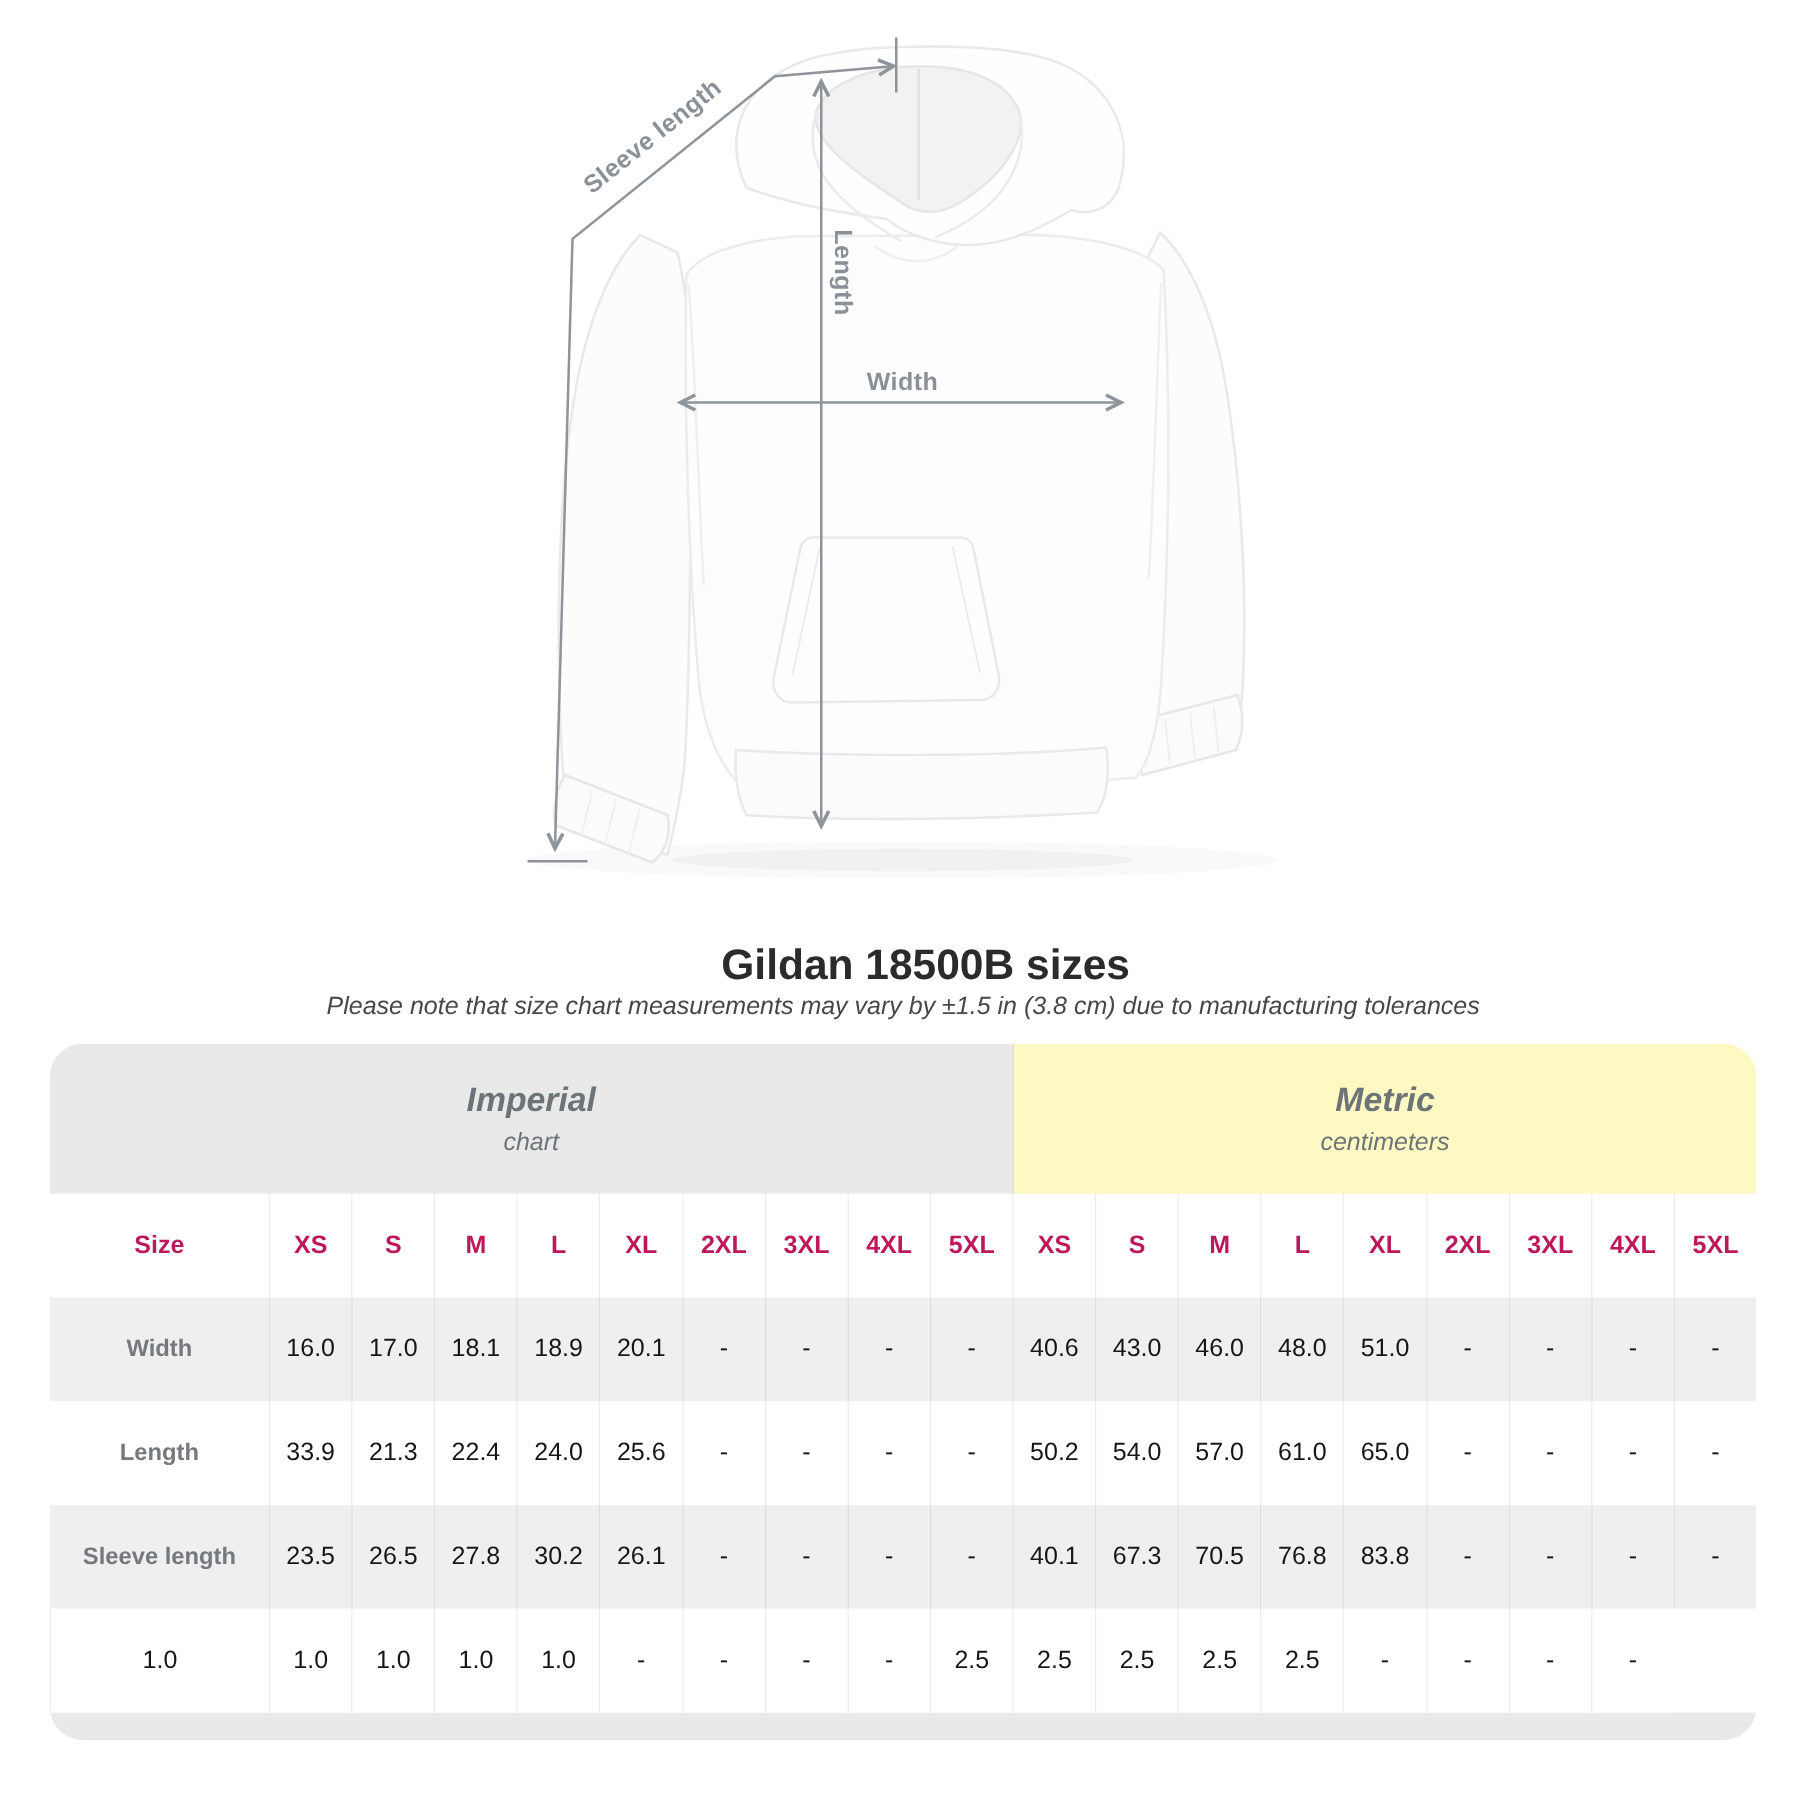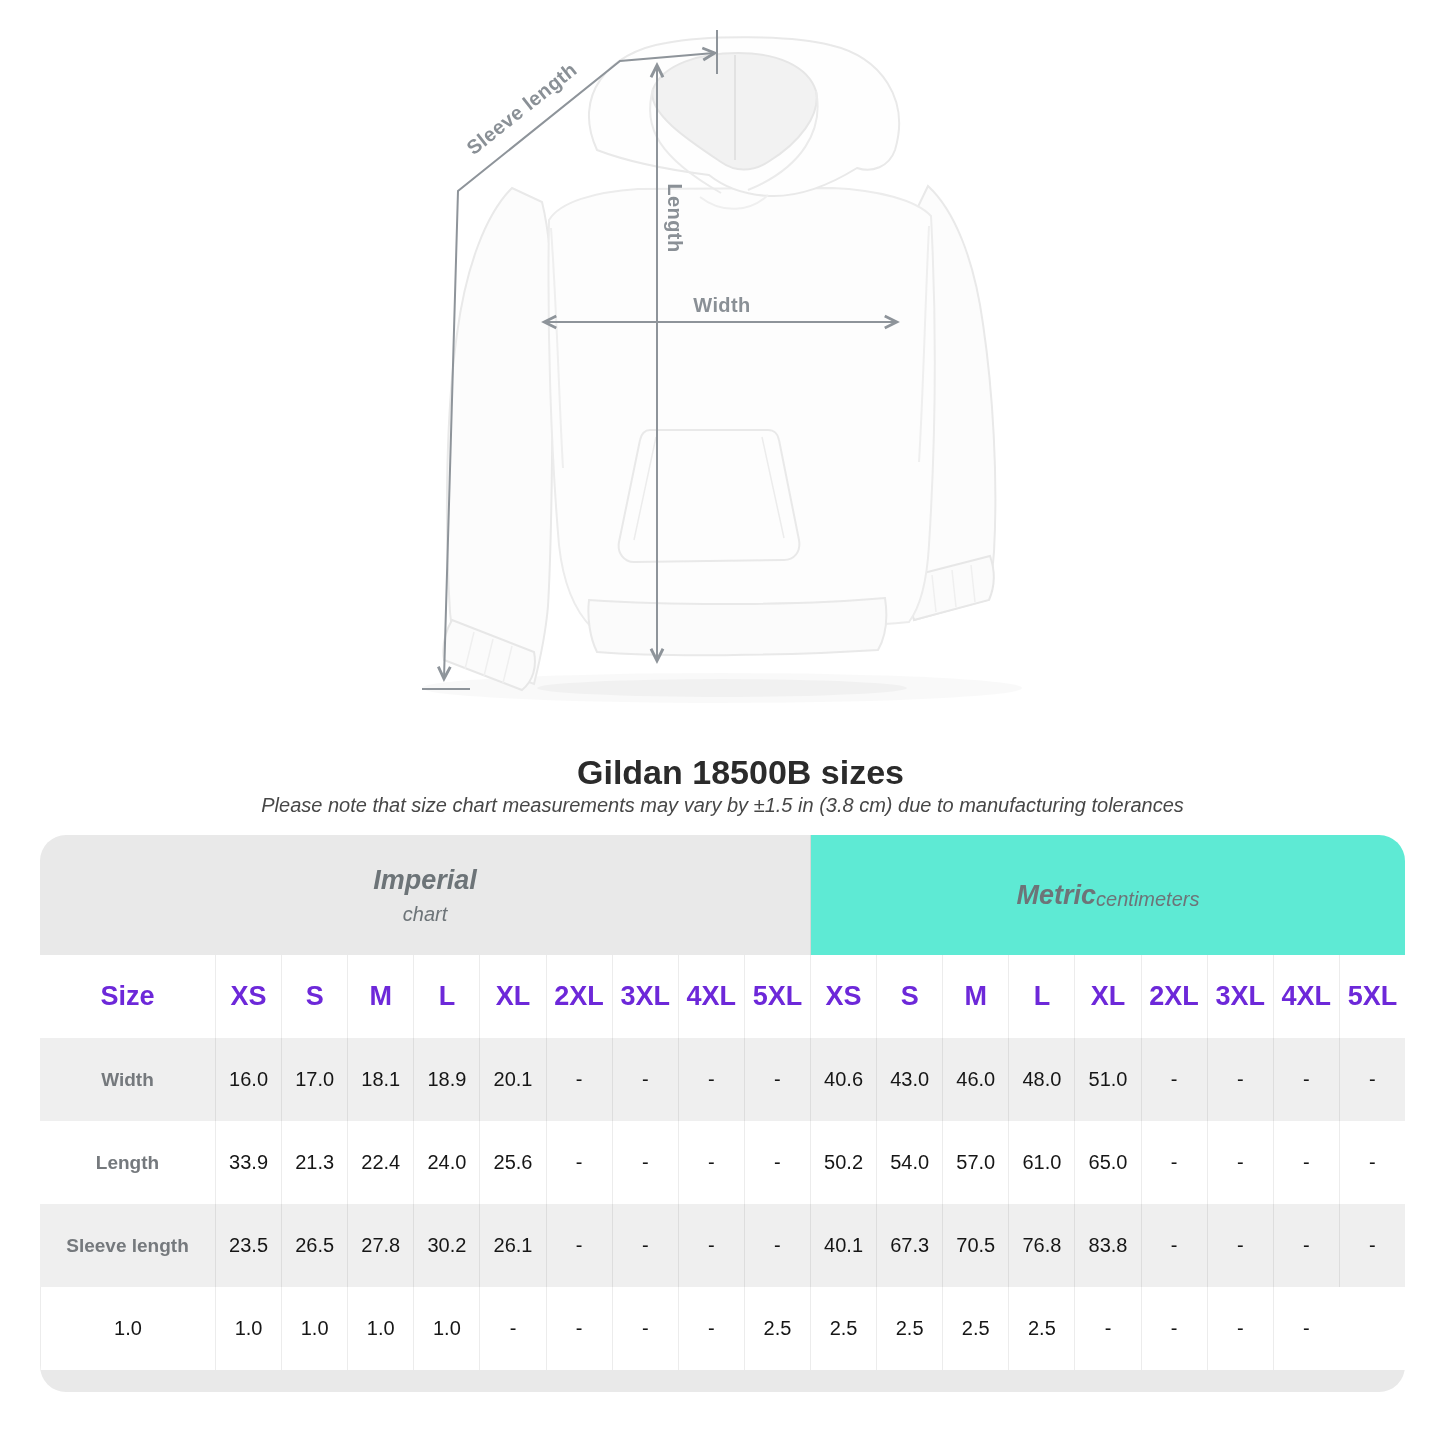--- a/index.html
+++ b/index.html
@@ -11,27 +11,27 @@
   .dim-label { font:bold 20px "Liberation Sans", sans-serif; fill:#8a9096; letter-spacing:0.4px; }
 
   
   h1.title { margin:8px 0 2px; text-align:center; font-size:34px; line-height:38px; color:#2b2b2b; font-weight:bold;padding-left:36px; }
   p.subtitle { margin:0; text-align:center; font-size:20px; line-height:24px; color:#474747; font-style:italic; }
 
   
   .tablewrap { width:1365px; margin:18px auto 0; border-radius:26px; overflow:hidden; background:#ffffff; }
   .grid { display:grid; grid-template-columns:175px repeat(18, 1fr); grid-template-rows:120px repeat(5, 83px) 22px; background:#ffffff;text-align:center; }
   .band-left  { grid-row:1; grid-column:1 / span 10; background:#e9e9e9; display:flex; flex-direction:column; align-items:center; justify-content:center; }
-  .band-right { grid-row:1; grid-column:11 / span 9; background:#5eead4; border-left:1px solid #d6d6d6; display:flex; flex-direction:row; align-items:center; justify-content:center; }
+  .band-right { grid-row:1; grid-column:11 / span 9; background:#fef9c3; border-left:1px solid #d6d6d6; display:flex; flex-direction:column; align-items:center; justify-content:center; }
   .band-title { font-size:27px; font-weight:bold; font-style:italic; color:#6d7478; line-height:30px; }
   .band-sub   { font-size:20px; font-style:italic; color:#6d7478; line-height:24px; margin-top:7px; }
   .cell { display:flex; align-items:center; justify-content:center; border-left:1px solid rgba(0,0,0,0.075); background:#ffffff; }
   .cell.first { border-left:none; }
   .cell.shade { background:#efefef; }
-  .cell.ch { font-size:27px; font-weight:bold; color:#6d28d9; }
+  .cell.ch { font-size:20px; font-weight:bold; color:#be185d; }
   .cell.rl { font-size:19px; font-weight:bold; color:#75797d; }
   .cell.val { font-size:20px; color:#161616; }
   .foot { grid-row:7; grid-column:1 / -1; background:#e9e9e9; }
 </style>
 </head>
 <body>
 
 <div class="page">
 
   <div class="diagram">

